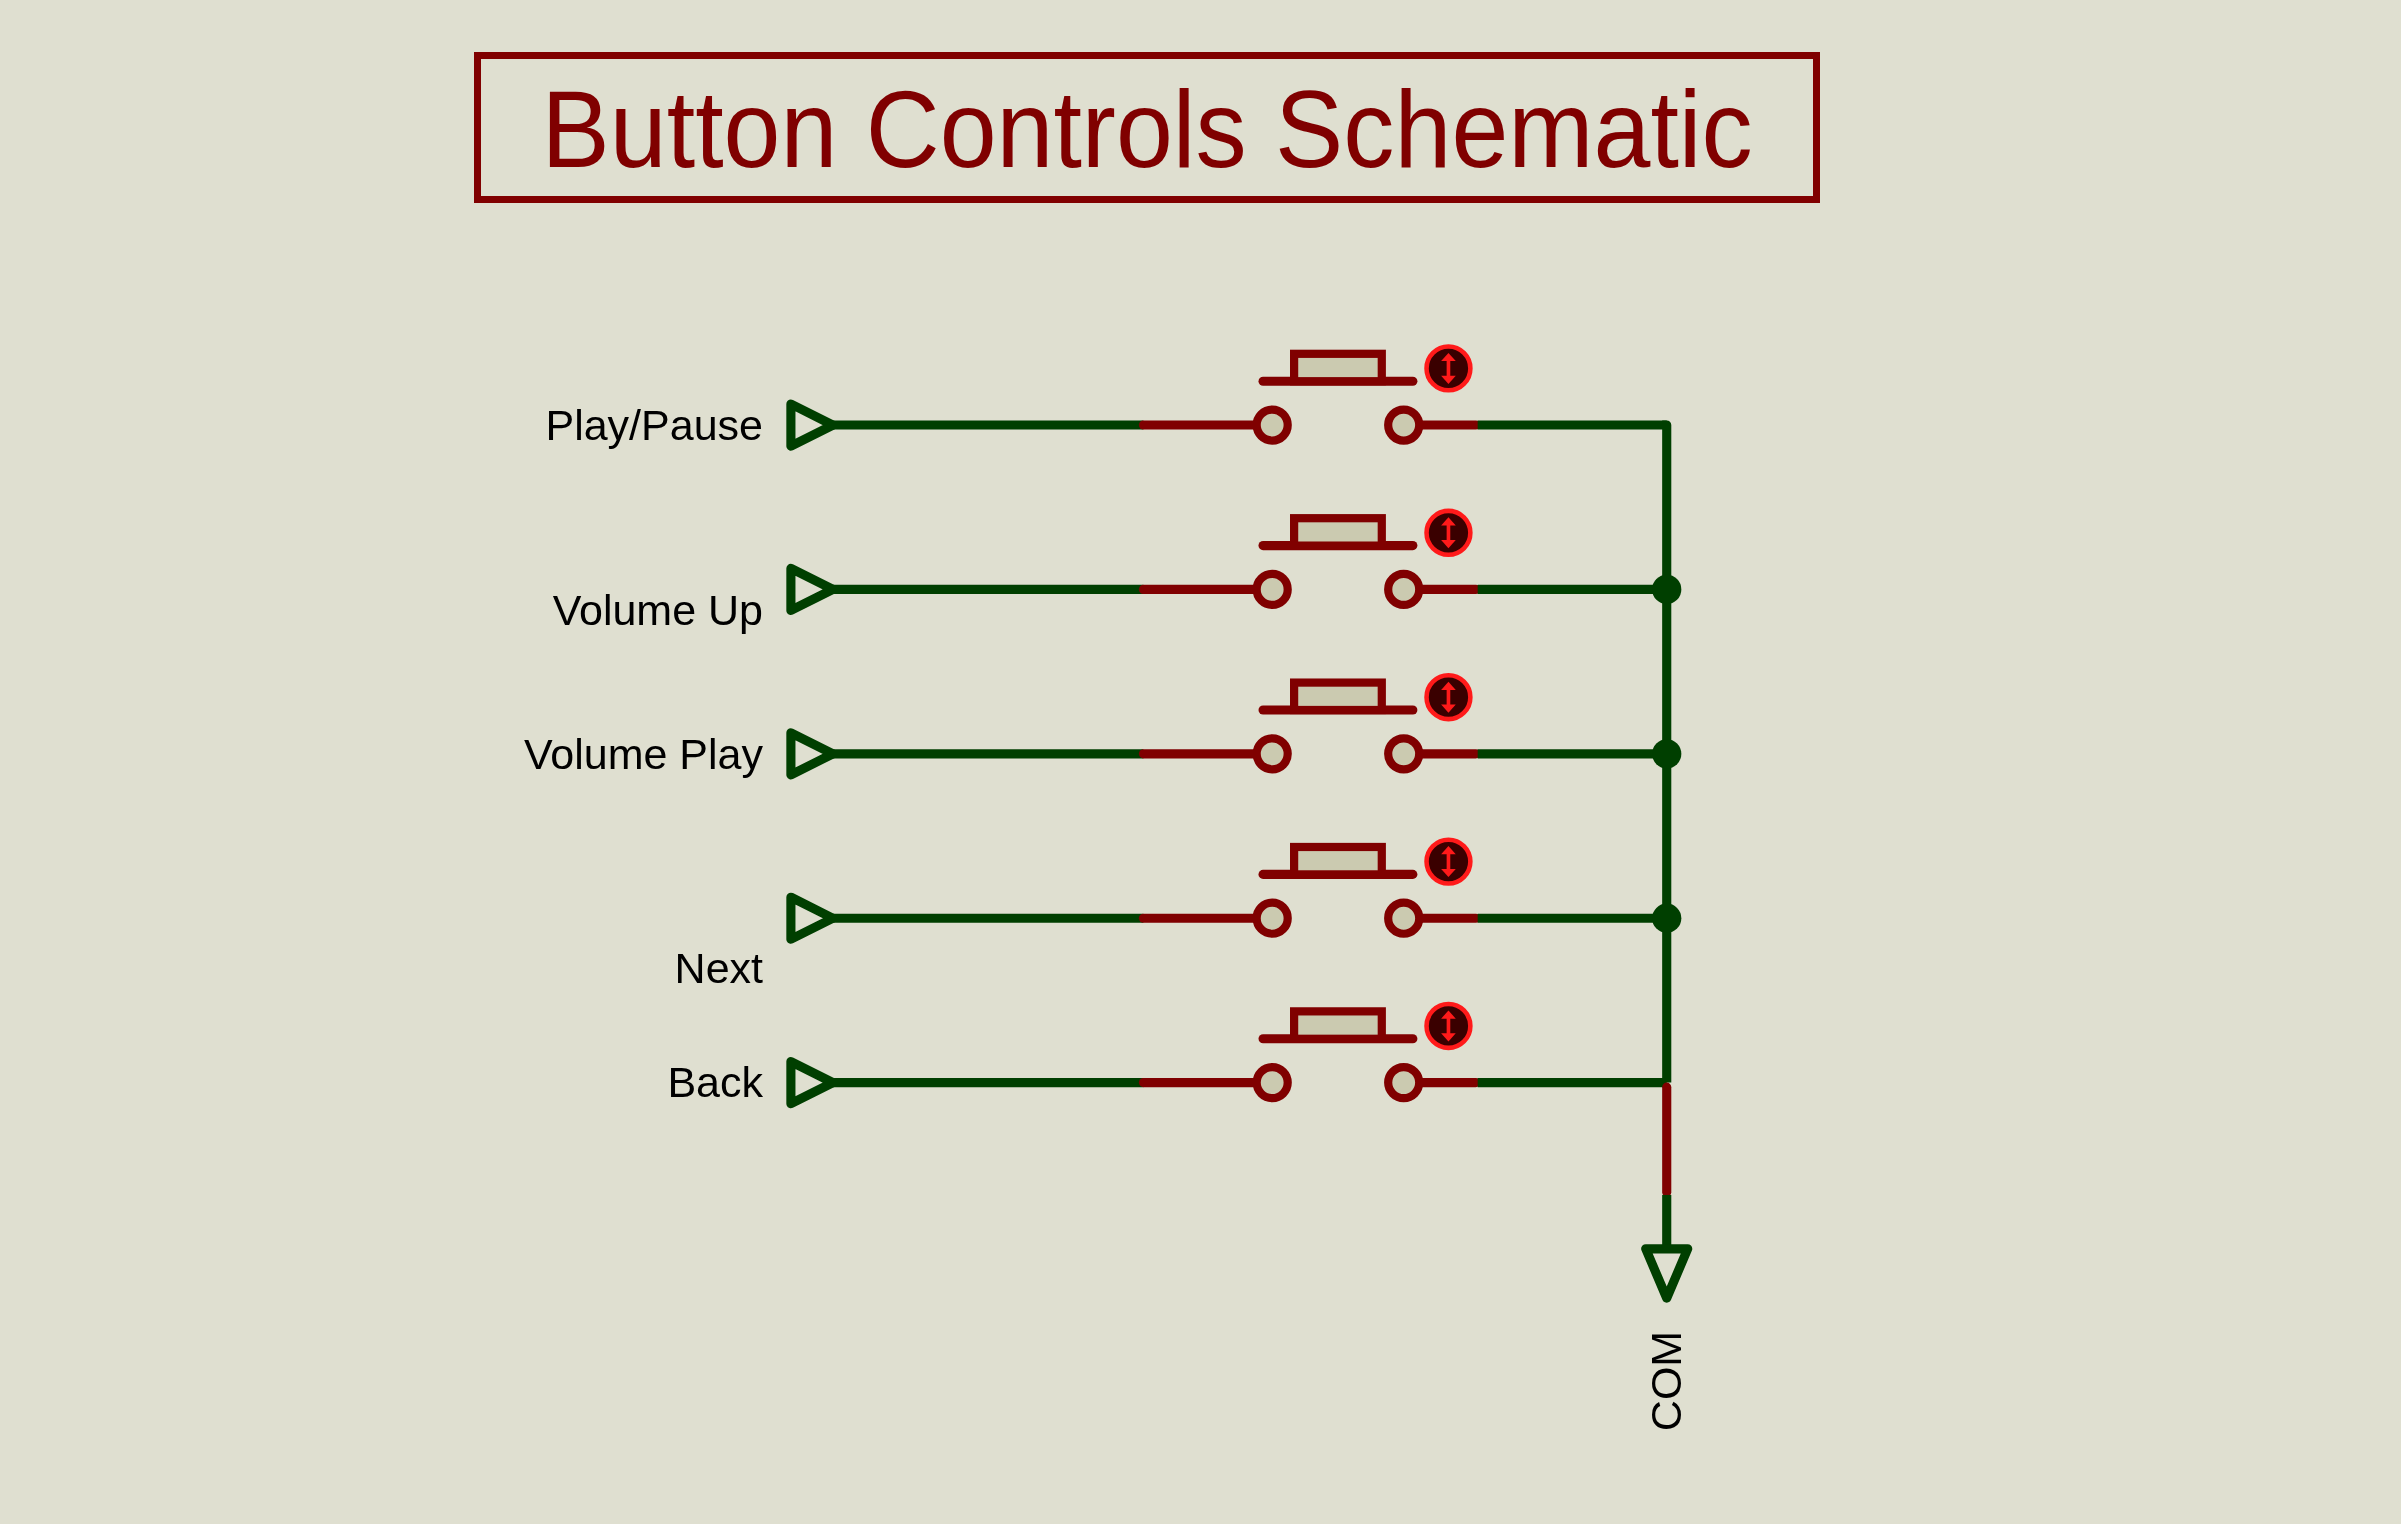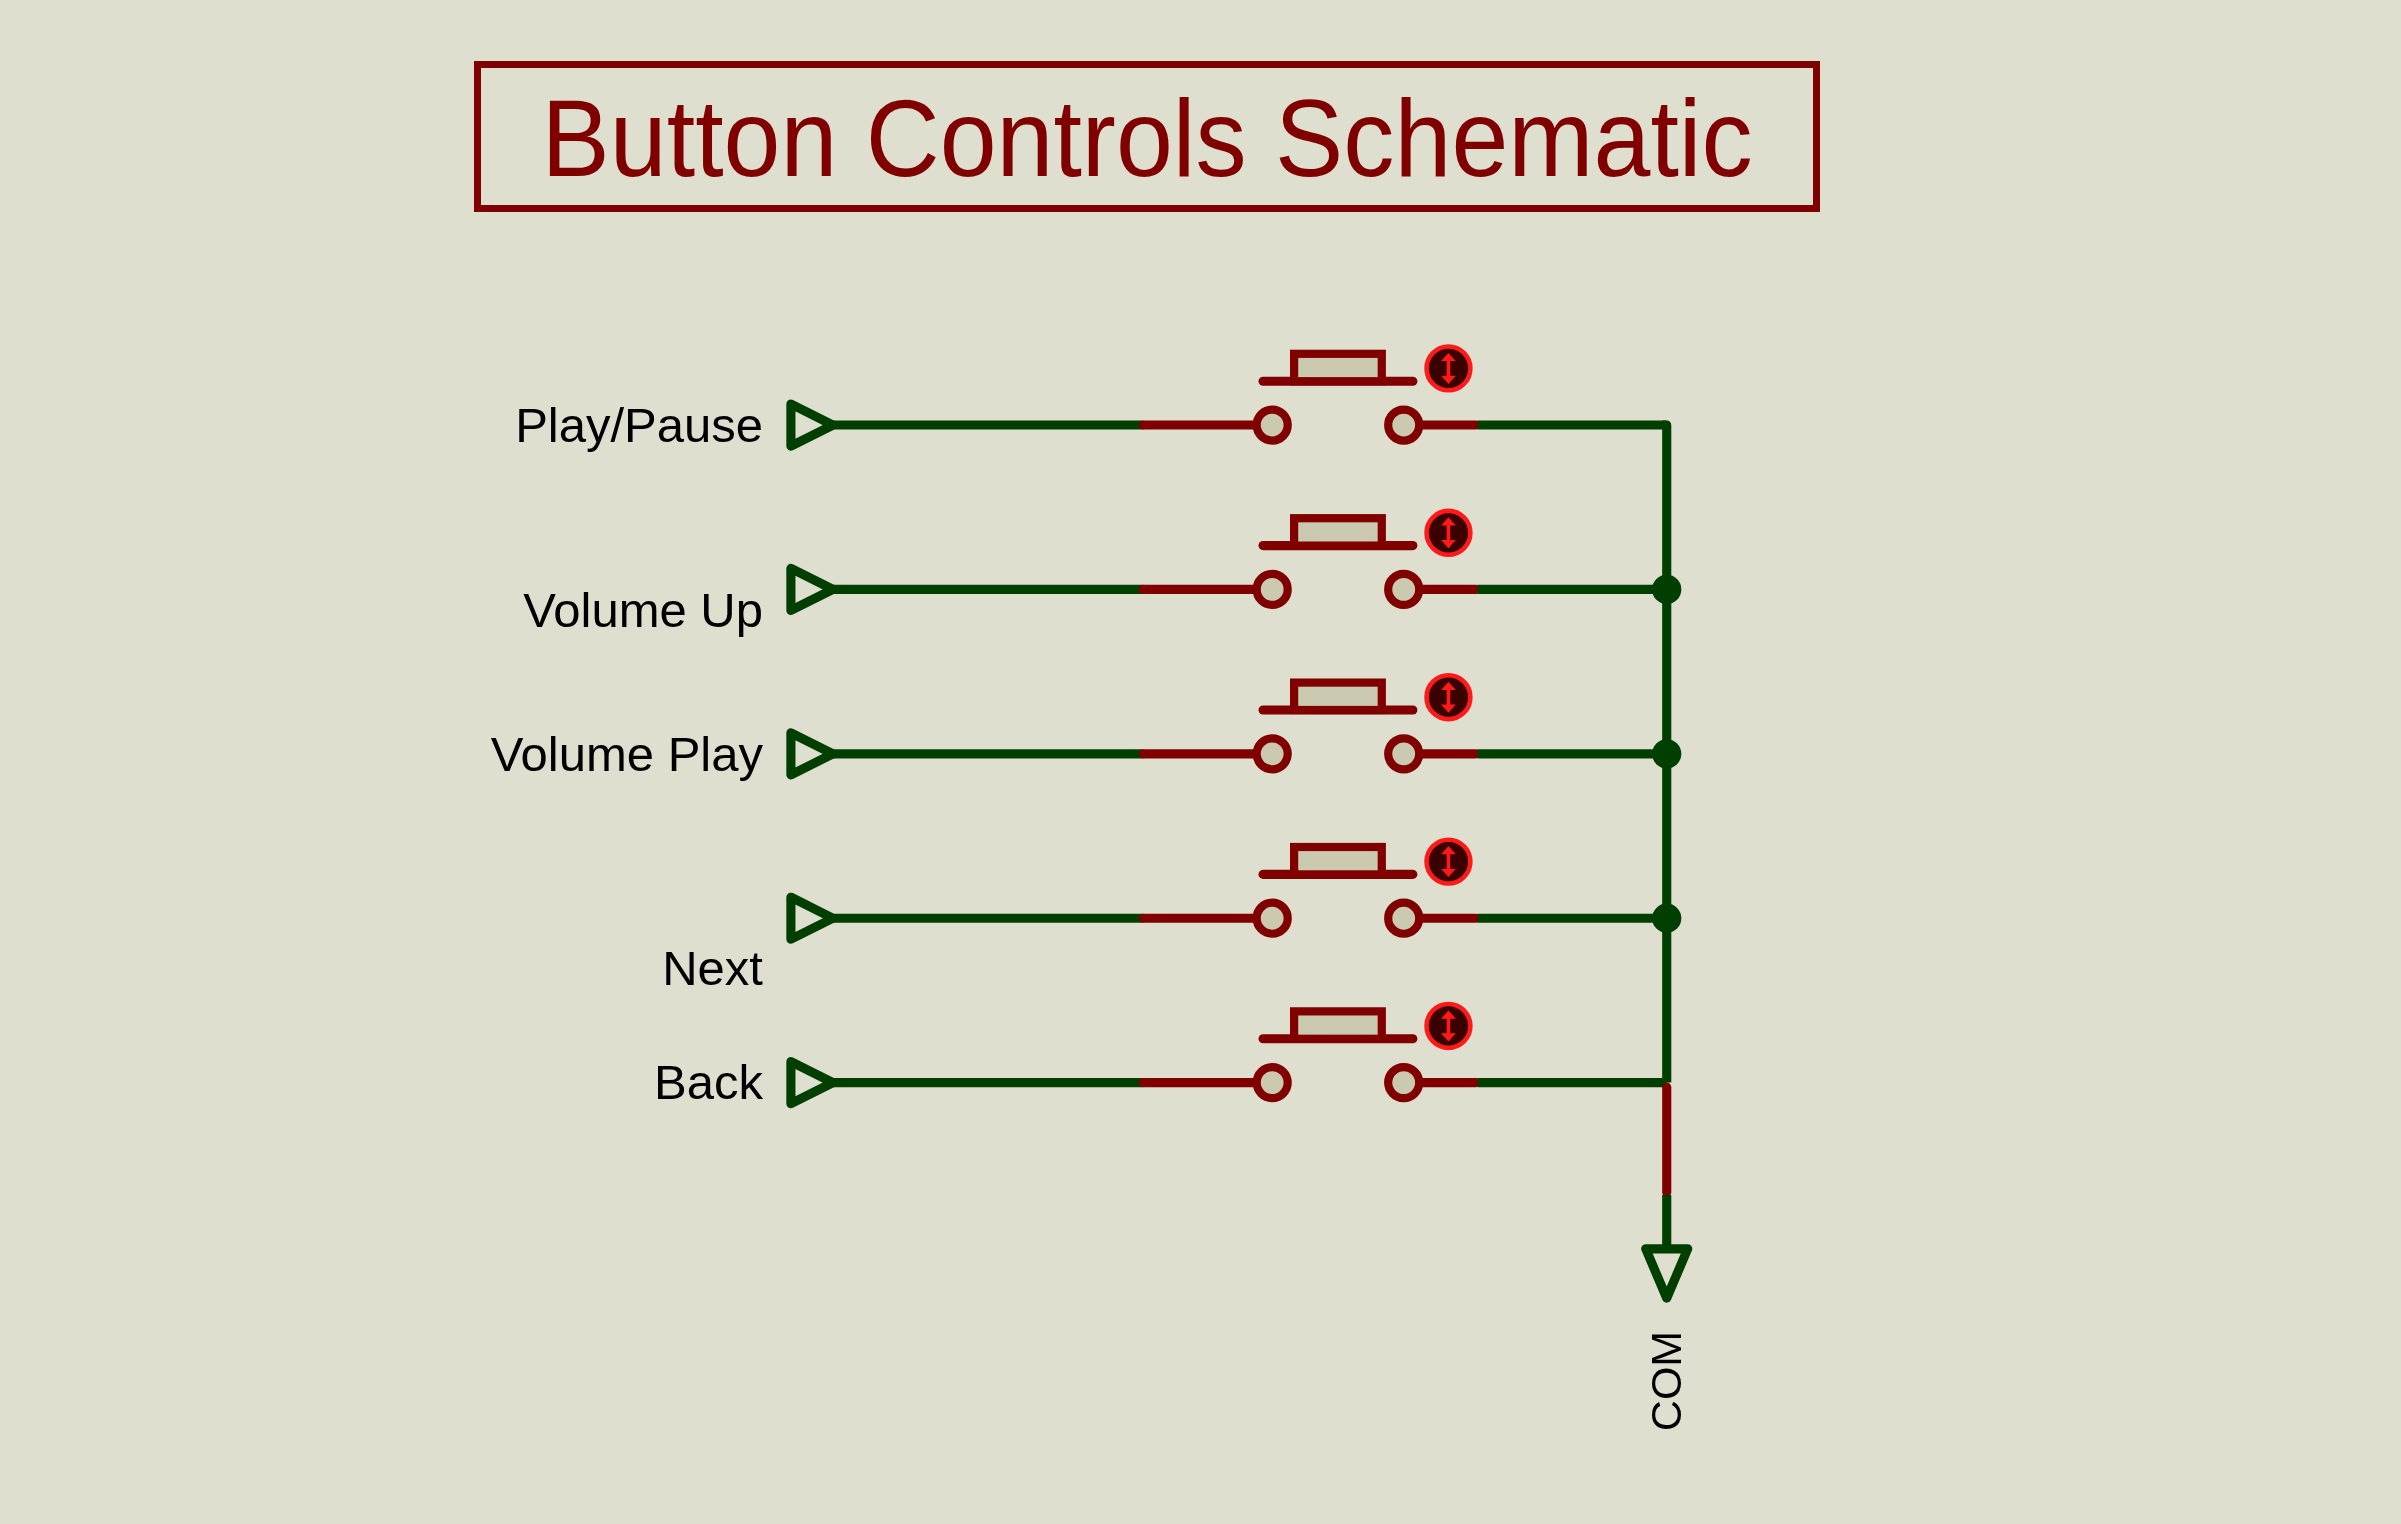--- a/index.html
+++ b/index.html
@@ -7,35 +7,35 @@
     width: 2401px; height: 1525px;
     background: #dfdfd0;
     position: relative; overflow: hidden;
     font-family: "Liberation Sans", sans-serif;
   }
   .title-box {
     position: absolute;
     left: 474px; top: 52px;
     width: 1332px; height: 137px;
     border: 7.3px solid #800000;
-    display: flex; align-items: center; justify-content: center; margin-top: 9px;
+    display: flex; align-items: center; justify-content: center;
   }
   .title-text {
     font-family: "Liberation Sans", sans-serif;
     font-size: 110px; color: #800000;
     line-height: 1; letter-spacing: 0px;
     white-space: nowrap;
     transform: scaleX(0.93);
     transform-origin: center;
     margin-top: 3.7px;
   }
   .net-label {
     position: absolute;
     right: calc(2401px - 763px);
-    font-size: 49px; color: #000;
+    font-size: 43px; color: #000;
     line-height: 1; white-space: nowrap;
     transform: translateY(-50%);
   }
   .com-label {
     position: absolute;
     left: 1666px; top: 1381px;
     font-size: 43px; color: #000; line-height: 1;
     transform: translate(-50%, -50%) rotate(-90deg);
     white-space: nowrap;
   }

